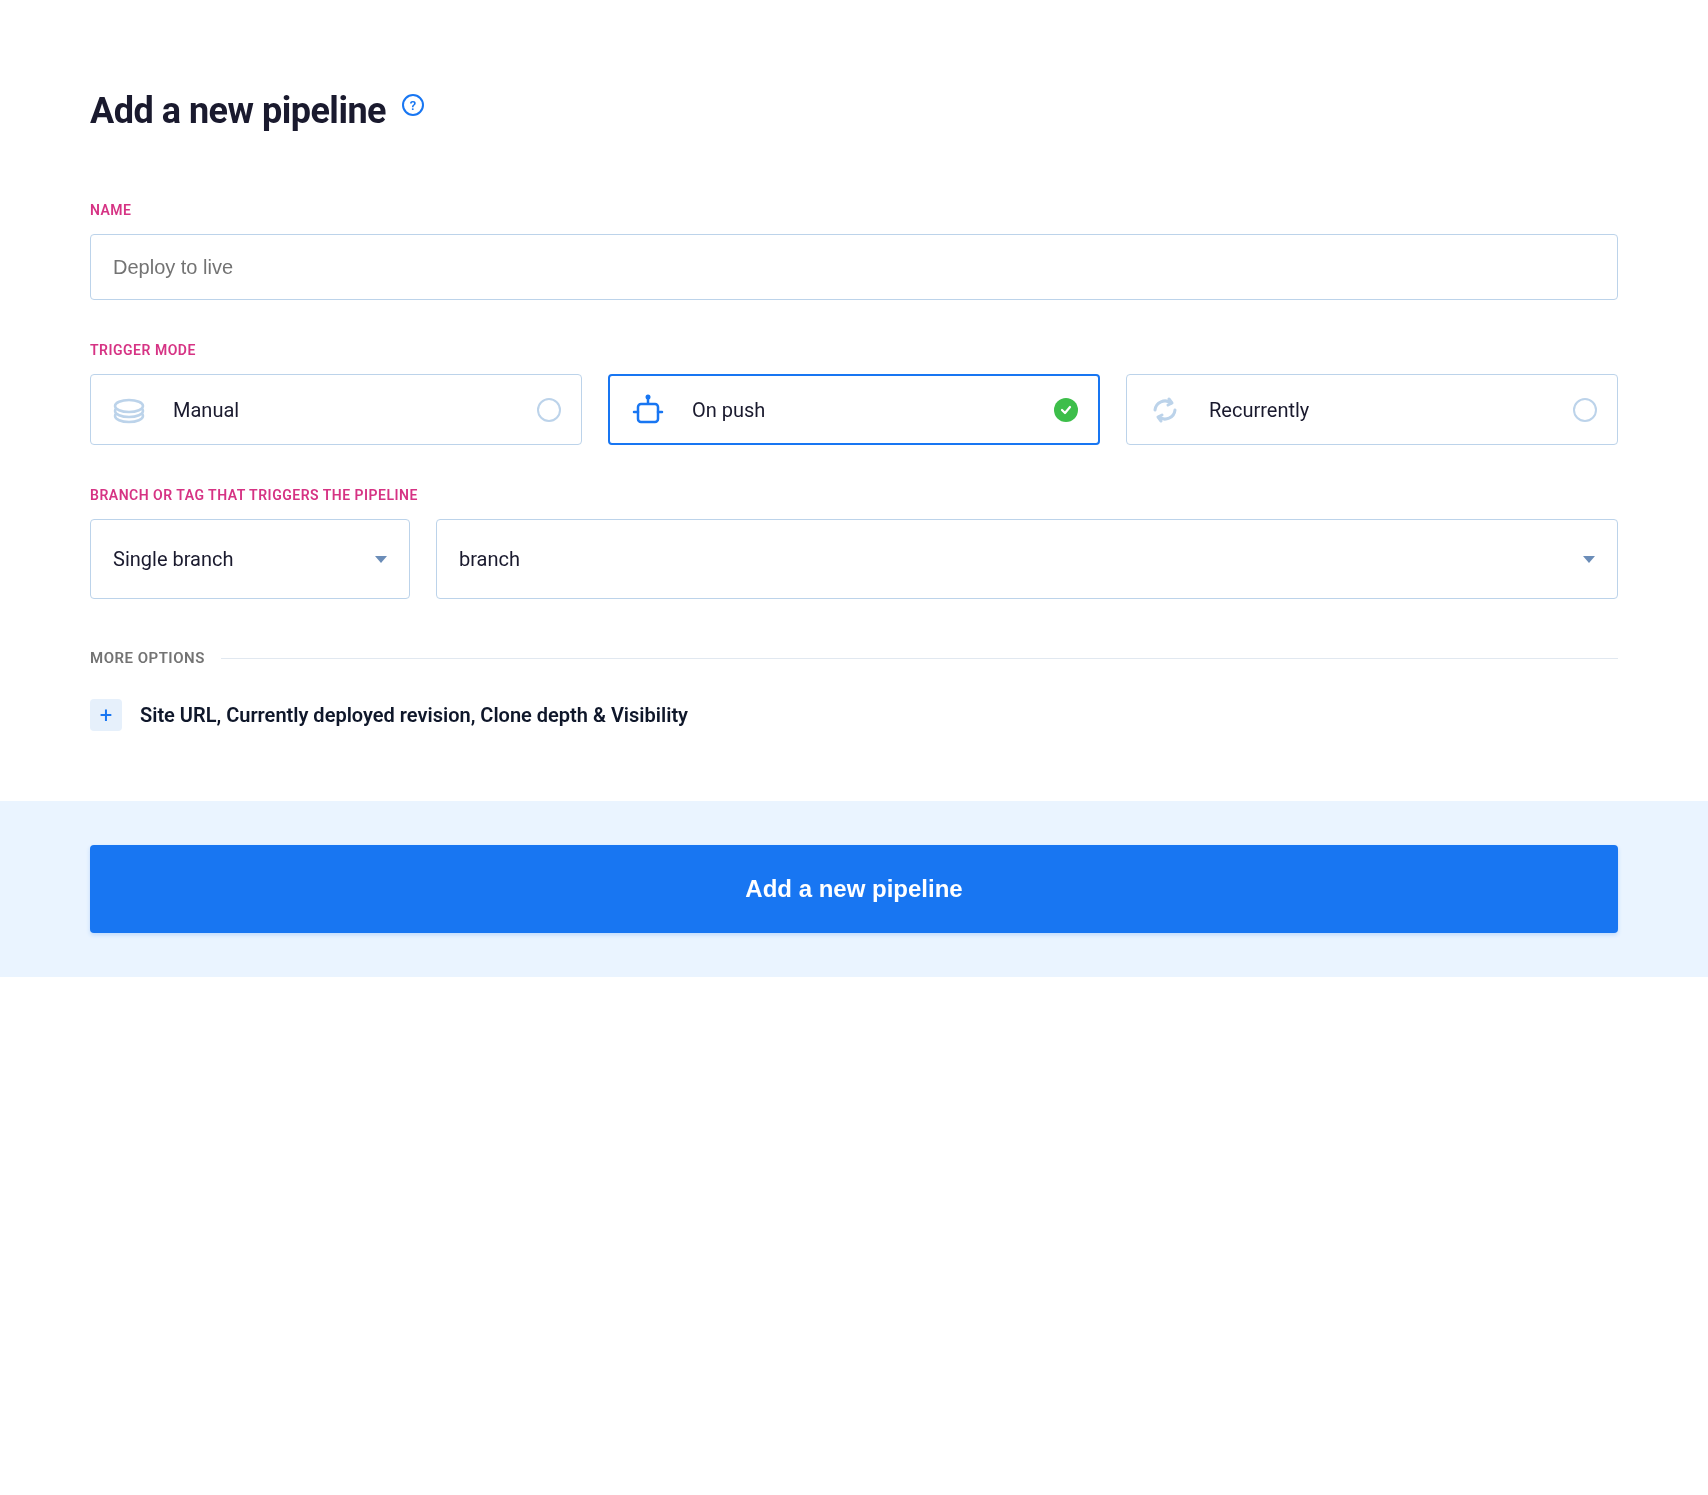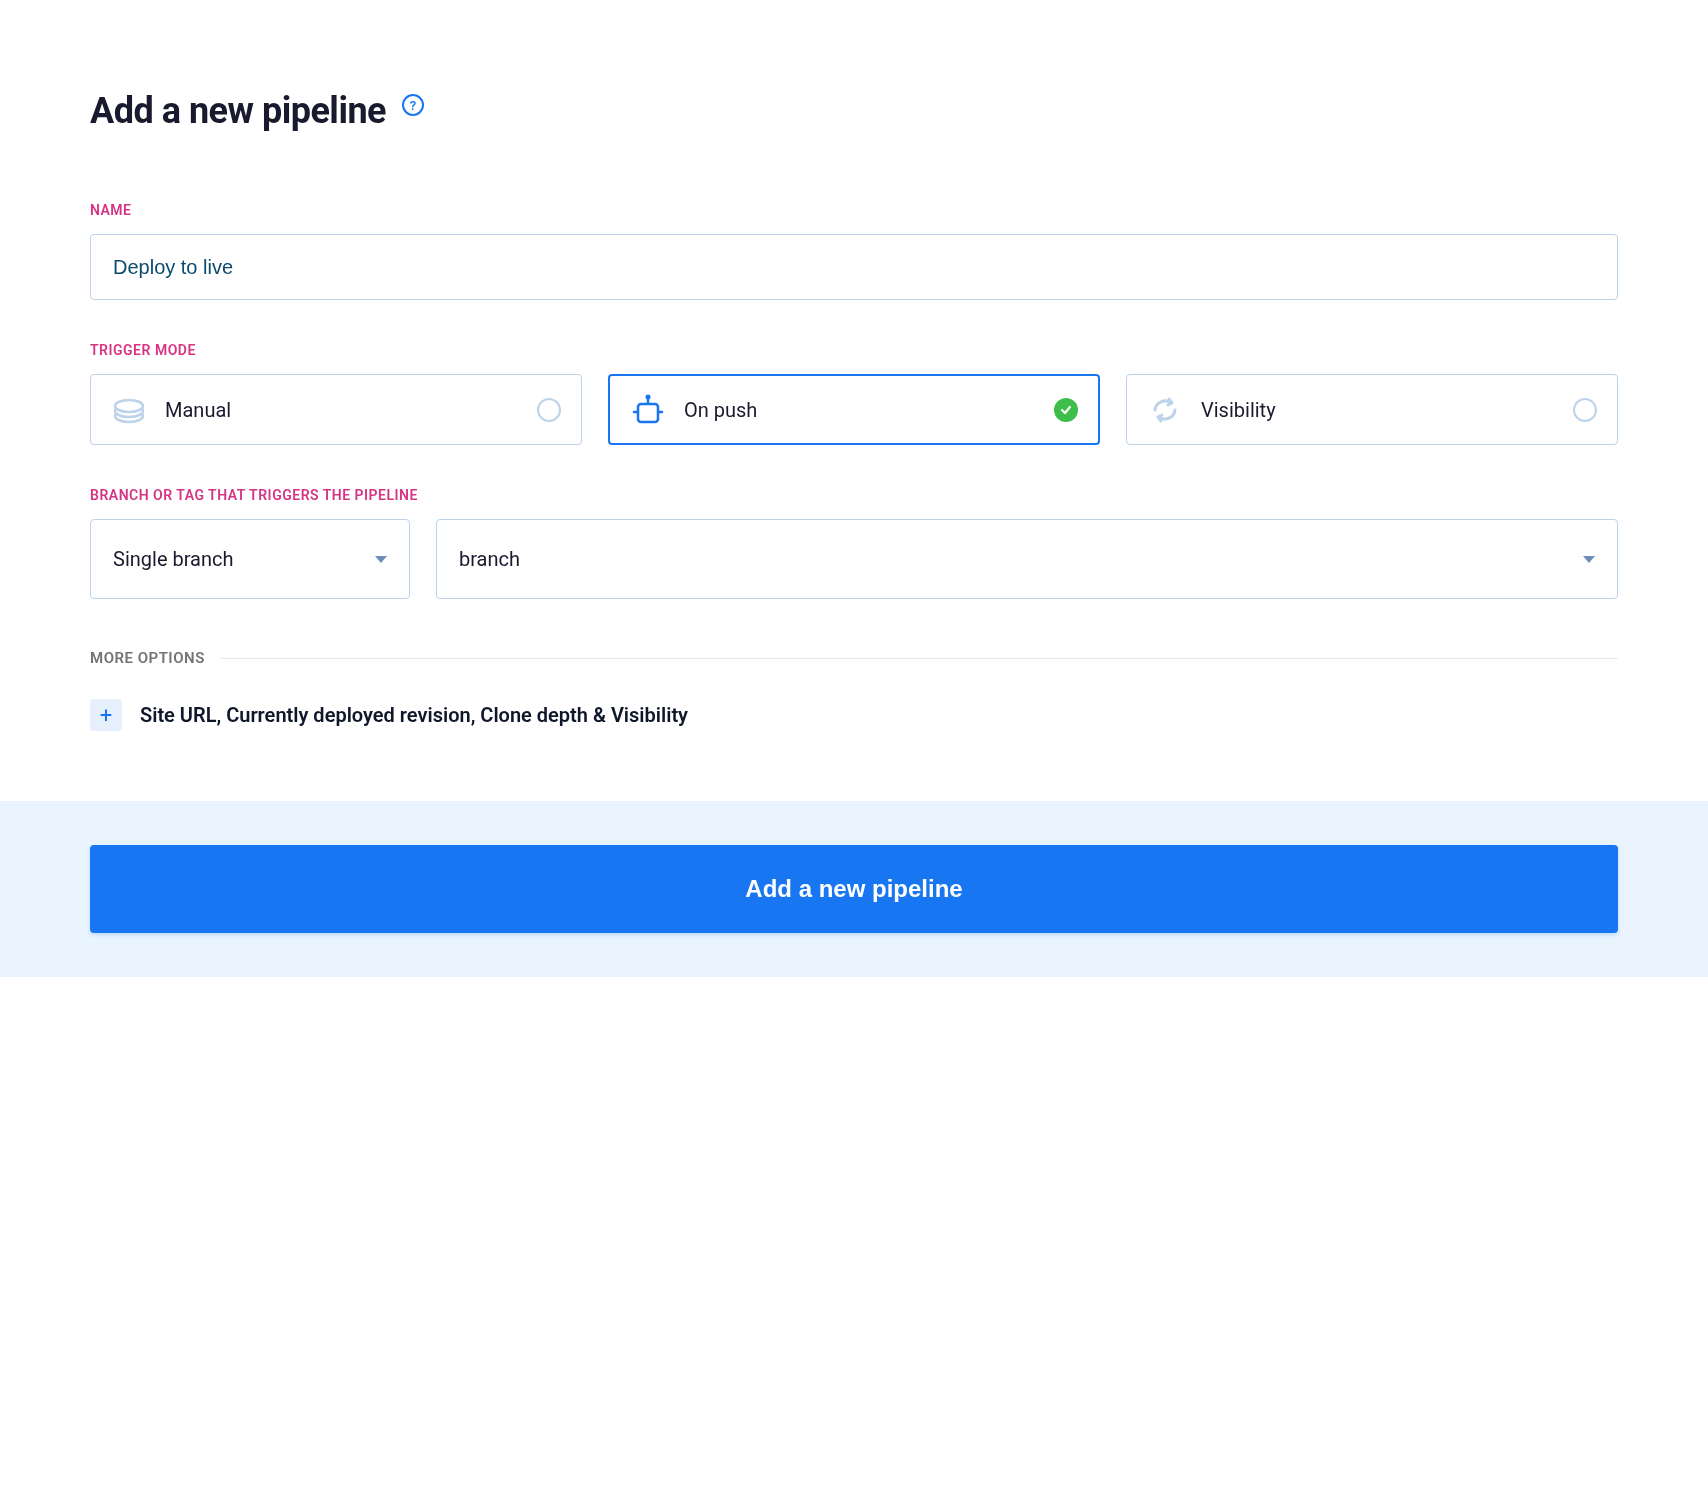--- a/index.html
+++ b/index.html
@@ -49,40 +49,40 @@
       text-transform: uppercase;
       margin-top: 31px;
     }
     .text-input {
       width: 100%;
       height: 66px;
       border: 1px solid #bcd3ea;
       border-radius: 4px;
       padding: 0 22px;
       font-size: 20px;
-      color: #0c4a6e;
+      color: #737373;
       background: #ffffff;
       outline: none;
     }
     .section {
       margin-bottom: 42px;
     }
     .trigger-grid {
       display: grid;
       grid-template-columns: 1fr 1fr 1fr;
       gap: 26px;
     }
     .trigger-card {
       border: 1px solid #bcd3ea;
       border-radius: 4px;
       height: 71px;
       display: flex;
       align-items: center;
       padding: 12px 20px;
-      gap: 18px;
+      gap: 26px;
       cursor: pointer;
       background: #fff;
     }
     .trigger-card.selected {
       border: 2px solid #1876f2;
       justify-content: space-between;
     }
     .trigger-icon {
       width: 36px;
       height: 36px;
@@ -258,21 +258,21 @@
 
       <div class="trigger-card">
         <div class="trigger-icon">
           <svg width="32" height="32" viewBox="0 0 32 32" fill="none">
             <path d="M 26 16 A 10 10 0 0 1 10 23" stroke="#bcd3ea" stroke-width="3" fill="none" stroke-linecap="round"></path>
             <path d="M 6 16 A 10 10 0 0 1 22 9" stroke="#bcd3ea" stroke-width="3" fill="none" stroke-linecap="round"></path>
             <path d="M 20 5 L 23 9 L 19 11" stroke="#bcd3ea" stroke-width="3" fill="none" stroke-linecap="round" stroke-linejoin="round"></path>
             <path d="M 12 27 L 9 23 L 13 21" stroke="#bcd3ea" stroke-width="3" fill="none" stroke-linecap="round" stroke-linejoin="round"></path>
           </svg>
         </div>
-        <div class="trigger-label">Visibility</div>
+        <div class="trigger-label">Recurrently</div>
         <div class="radio-circle"></div>
       </div>
 
     </div>
   </div>
 
   <div class="section">
     <div class="section-label">BRANCH OR TAG THAT TRIGGERS THE PIPELINE</div>
     <div class="branch-row">
       <div class="select-box branch-type">

